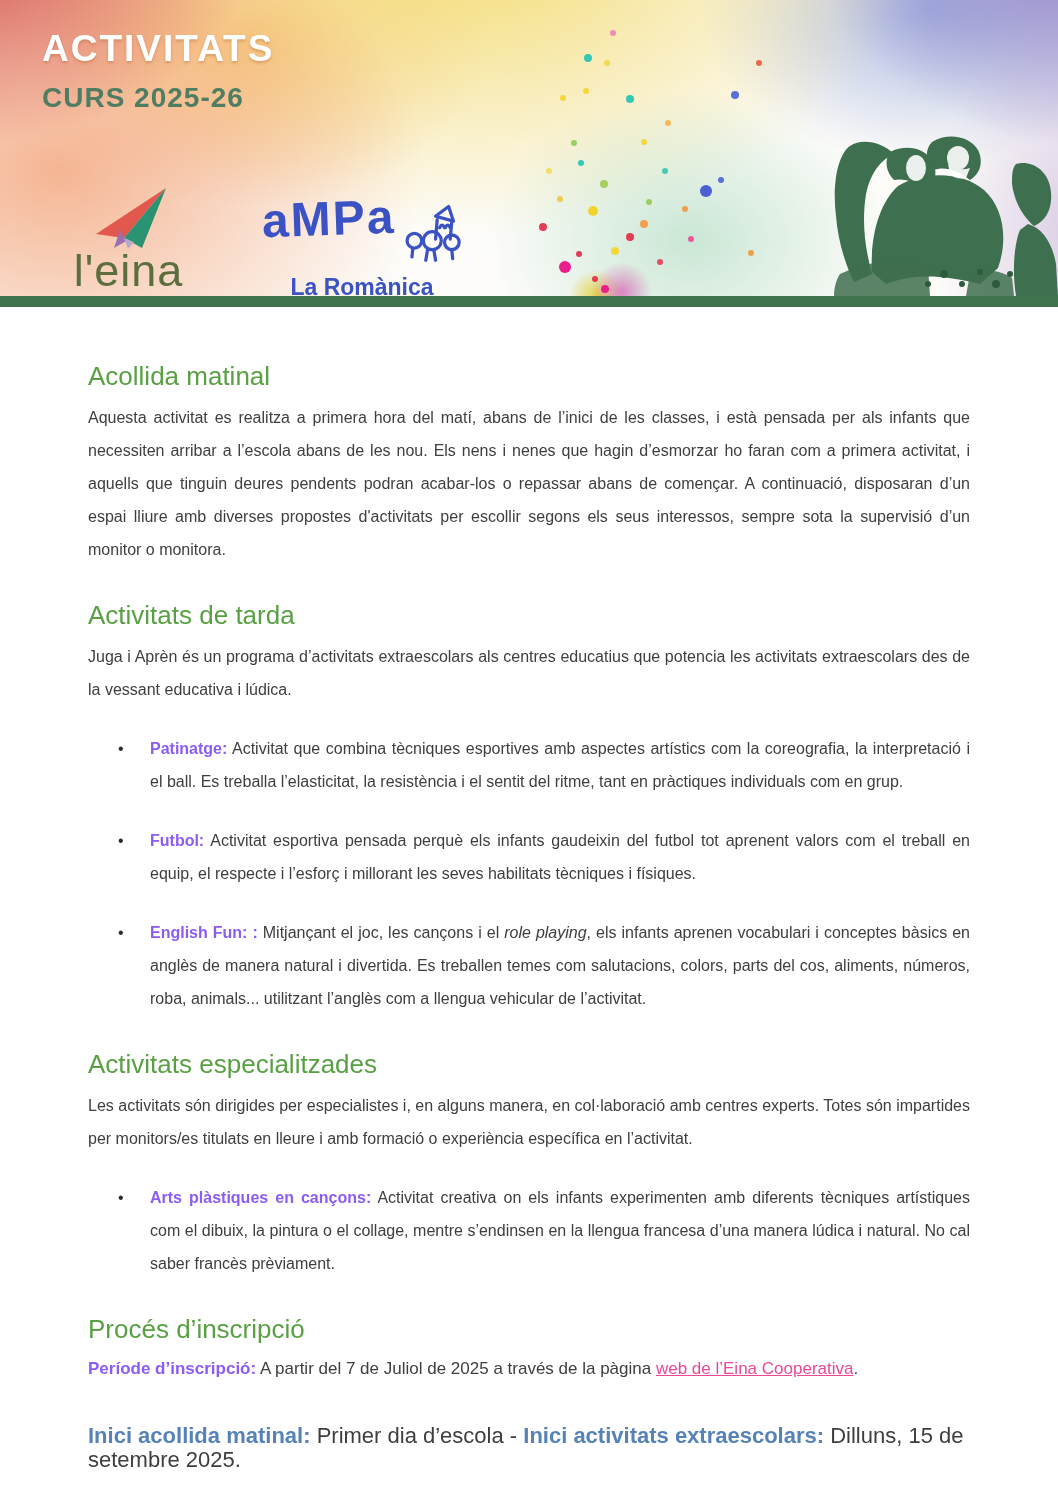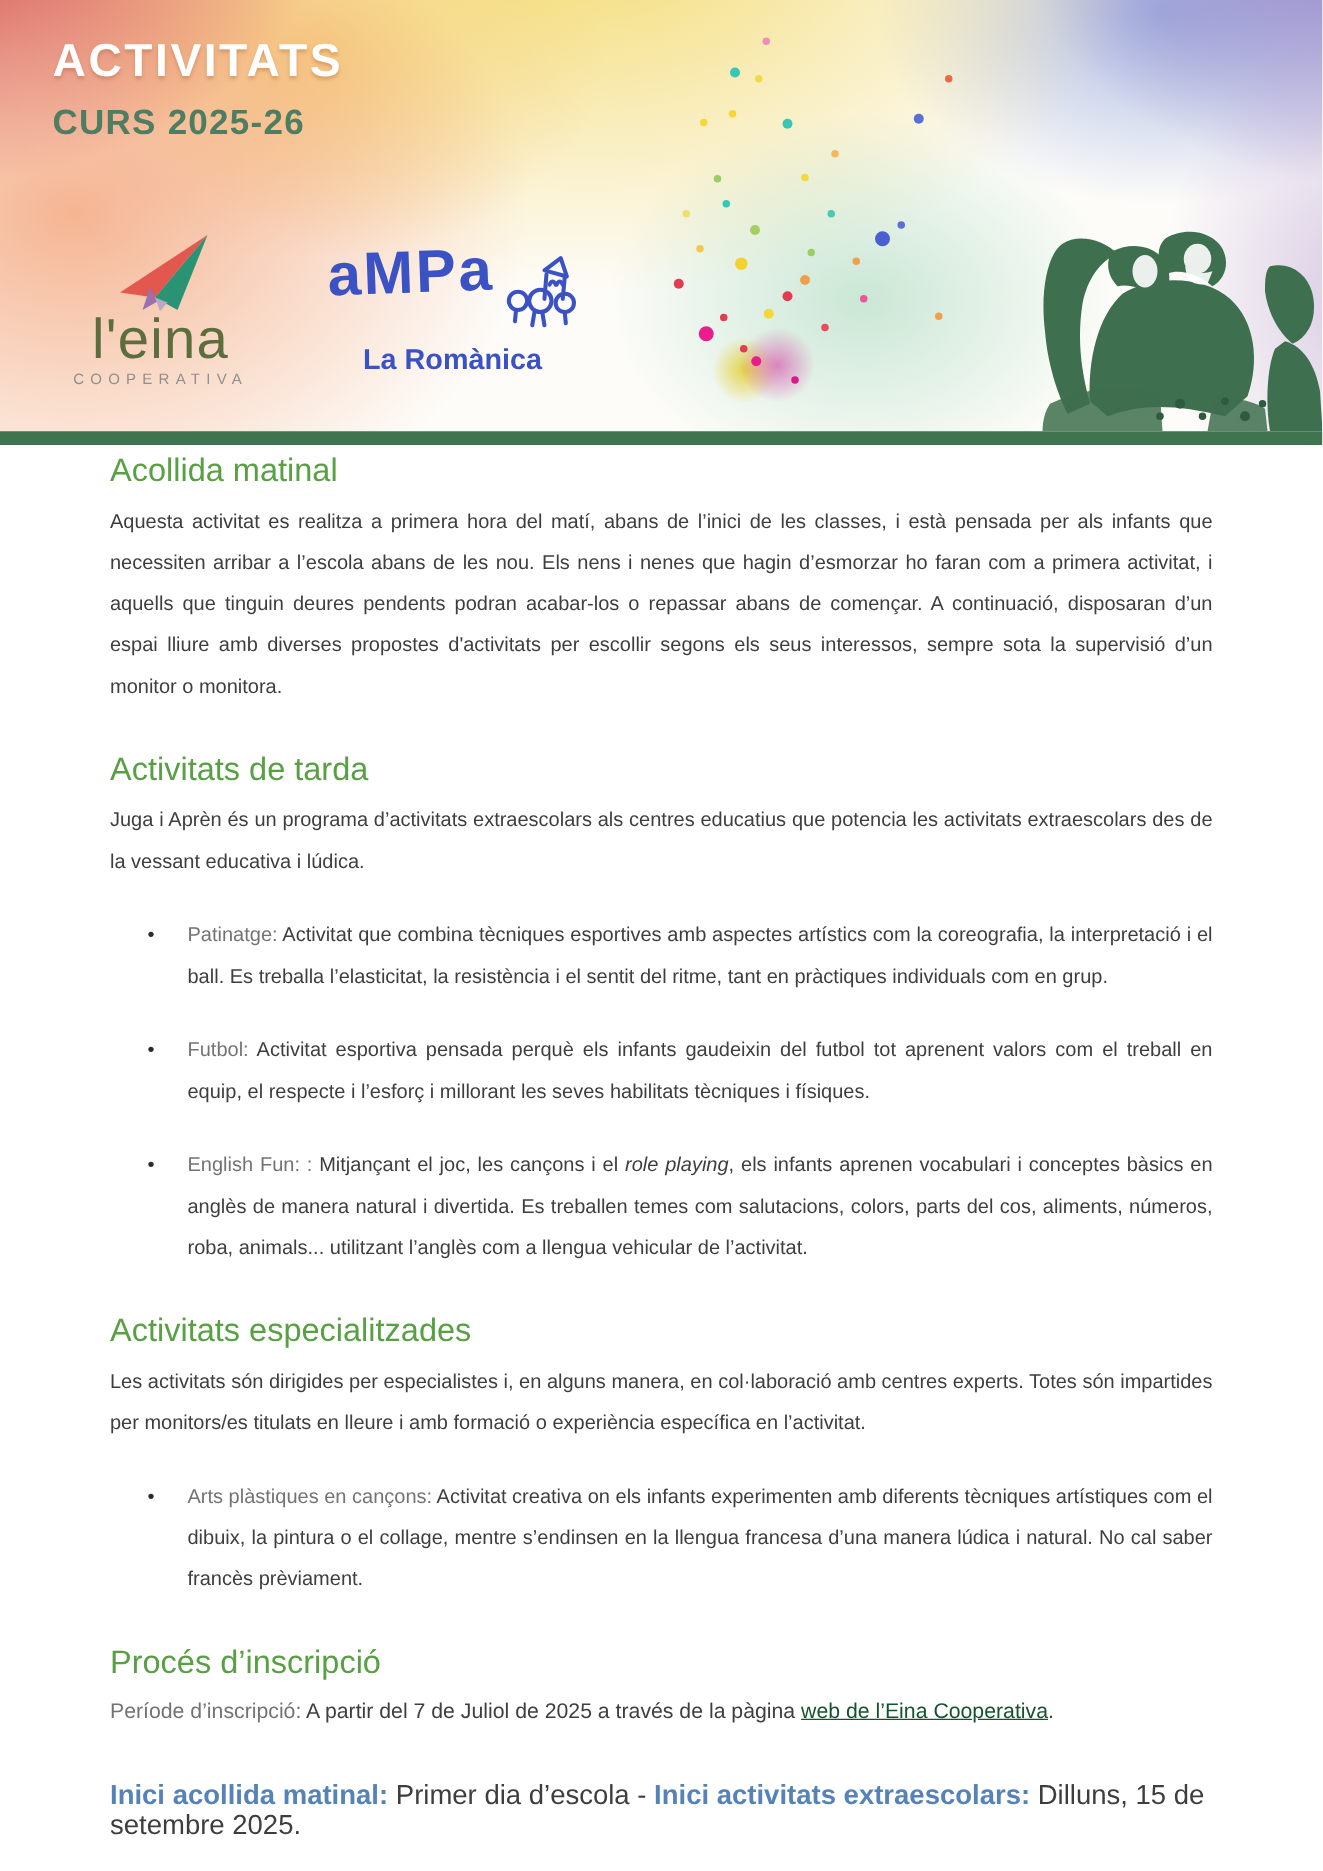--- a/index.html
+++ b/index.html
@@ -5,21 +5,21 @@
   * { margin:0; padding:0; box-sizing:border-box; }
   html,body { background:#ffffff; }
   body {
     width:1058px; height:1497px; position:relative; overflow:hidden;
     font-family:"Liberation Sans","DejaVu Sans",sans-serif;
     color:#3e3e3e;
   }
 
   
   .header {
-    position:relative; width:1058px; height:356px; overflow:hidden;
+    position:relative; width:1058px; height:307px; overflow:hidden;
     background:
       radial-gradient(ellipse 300px 220px at 690px 240px, rgba(140,205,170,.45), rgba(140,205,170,0) 68%),
       radial-gradient(circle 40px at 622px 292px, rgba(236,35,173,.65), rgba(236,35,173,0) 75%),
       radial-gradient(circle 34px at 596px 296px, rgba(248,208,30,.9), rgba(248,208,30,0) 78%),
       radial-gradient(ellipse 430px 300px at -50px -70px, rgba(205,48,40,.92), rgba(205,48,40,0) 72%),
       radial-gradient(ellipse 520px 380px at 60px 170px, rgba(238,122,62,.55), rgba(238,122,62,0) 70%),
       radial-gradient(ellipse 640px 420px at 470px -60px, rgba(242,214,92,.85), rgba(242,214,92,0) 70%),
       radial-gradient(ellipse 340px 240px at 250px 40px, rgba(244,160,80,.5), rgba(244,160,80,0) 70%),
       radial-gradient(ellipse 420px 280px at 1120px -50px, rgba(118,96,186,.8), rgba(118,96,186,0) 72%),
       radial-gradient(ellipse 330px 220px at 930px 10px, rgba(128,150,214,.65), rgba(128,150,214,0) 70%),
@@ -68,34 +68,34 @@
   
   .photo { position:absolute; right:0; bottom:11px; }
 
   .header-bar { position:absolute; left:0; bottom:0; width:100%; height:11px; background:#40734f; }
 
   
   .content { position:absolute; left:88px; top:360px; width:882px; }
   h2.sec { font-size:26px; font-weight:400; color:#58a043; line-height:32px; margin-bottom:9px; }
   section { margin-bottom:33px; }
   p.body { font-size:16px; line-height:33px; color:#3e3e3e; text-align:justify; }
-  .b { font-weight:400; color:#737373; }
+  .b { font-weight:700; color:#8b5cf6; }
   ul.bullets { list-style:none; margin-top:26px; }
   ul.bullets li {
     position:relative; padding-left:62px; margin-bottom:26px;
     font-size:16px; line-height:33px; text-align:justify;
   }
   ul.bullets li::before {
     content:"\2022"; position:absolute; left:30px; top:0; font-size:16px; color:#2a2a2a;
   }
   em { font-style:italic; }
 
   .proces-line { font-size:17px; line-height:30px; margin-top:4px; }
   .proces-line .b { font-size:17px; }
-  a.link { color:#14532d; cursor:pointer; }
+  a.link { color:#ec4899; cursor:pointer; }
 
   .horaris-line { font-size:22px; line-height:24px; margin-bottom:1px; color:#3e3e3e; }
   .hl { font-weight:700; color:#5583b8; }
   .section-horaris h2.sec { margin-bottom:18px; }
   .section-proces { margin-bottom:40px; }
 </style>
 </head>
 <body>
 
 <div class="header">

